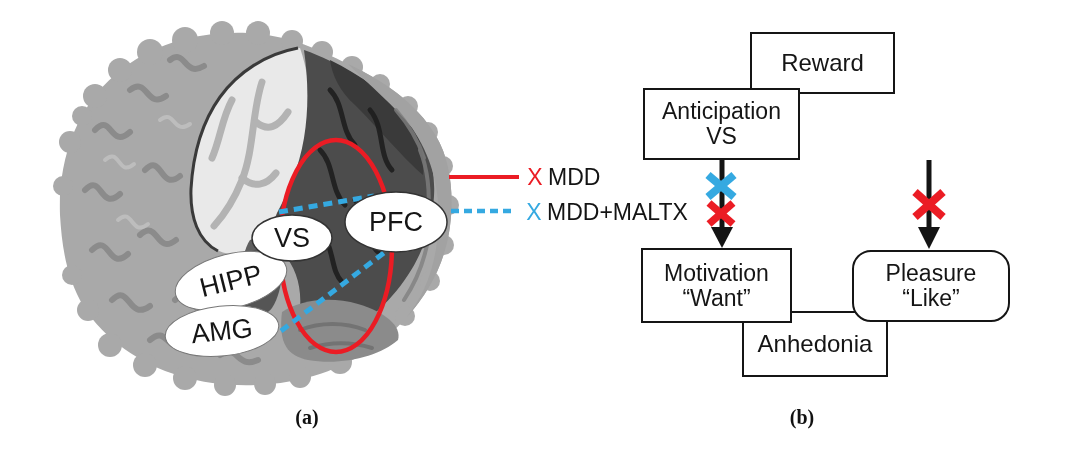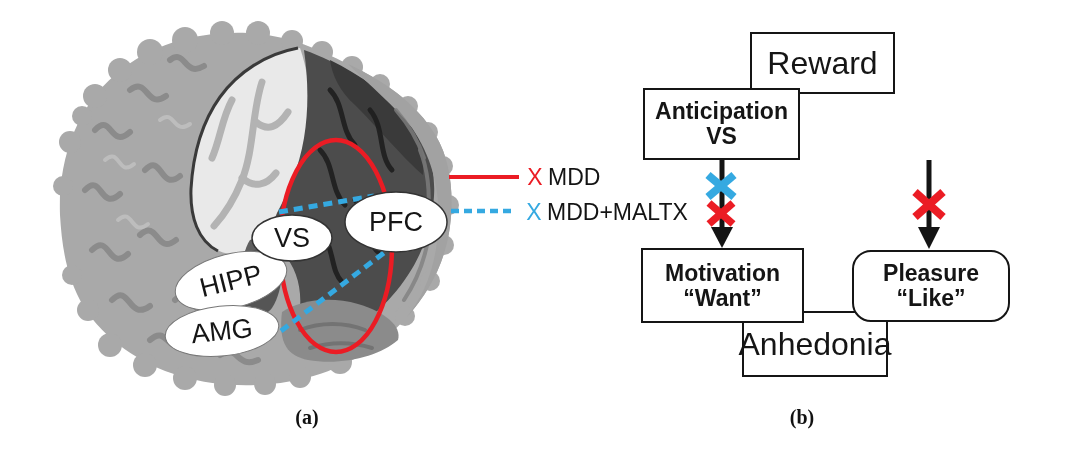--- a/index.html
+++ b/index.html
@@ -9,22 +9,22 @@
   }
   .fig-svg{position:absolute;left:0;top:0;}
   .bbox{
     position:absolute;box-sizing:border-box;border:2px solid #151515;background:#ffffff;
     display:flex;flex-direction:column;align-items:center;justify-content:center;
     text-align:center;color:#151515;line-height:1.08;letter-spacing:0px;
   }
   .bbox.back{z-index:1;}
   .bbox.front{z-index:2;}
   .bbox span{display:block;white-space:nowrap;}
-  .fs23{font-size:23px;font-weight:bold;}
-  .fs29{font-size:32px;}
+  .fs23{font-size:23px;}
+  .fs29{font-size:24px;}
   .caption{
     position:absolute;width:70px;text-align:center;z-index:3;
     font-family:"Liberation Serif",serif;font-weight:bold;font-size:20px;color:#111111;
   }
   svg text{font-family:"Liberation Sans",sans-serif;}
 </style>
 </head>
 <body>
 
 <div class="canvas">
@@ -197,21 +197,21 @@
   <div class="bbox back fs29" style="left:750px;top:32px;width:145px;height:62px;">
     <span>Reward</span>
   </div>
 
   <div class="bbox front fs23" style="left:643px;top:88px;width:157px;height:72px;">
     <span>Anticipation</span>
     <span>VS</span>
   </div>
 
 
-  <div class="bbox front fs23" style="left:641px;top:248px;width:163px;height:75px;">
+  <div class="bbox front fs23" style="left:641px;top:248px;width:151px;height:75px;">
     <span>Motivation</span>
     <span>“Want”</span>
   </div>
 
   <div class="bbox front fs23" style="left:852px;top:250px;width:158px;height:72px;border-radius:19px;">
     <span>Pleasure</span>
     <span>“Like”</span>
   </div>
 
   <div class="bbox back fs29" style="left:742px;top:311px;width:146px;height:66px;">

